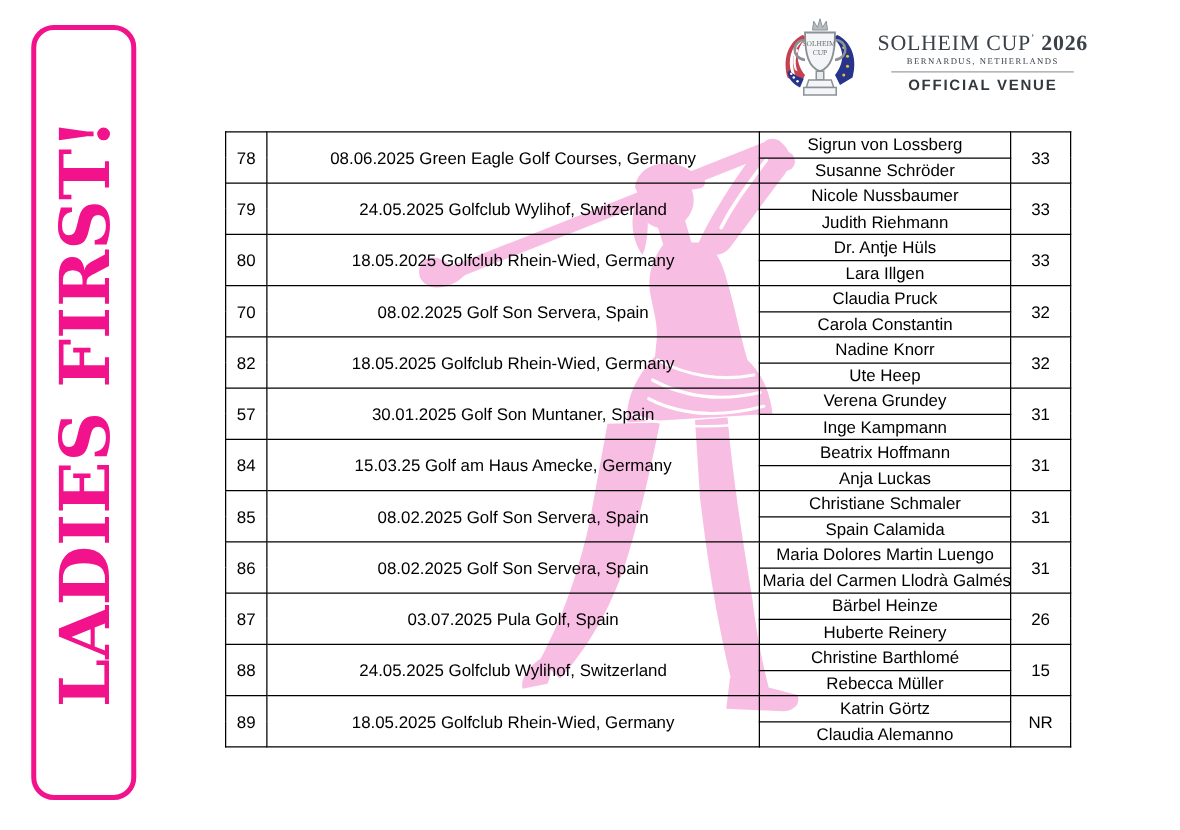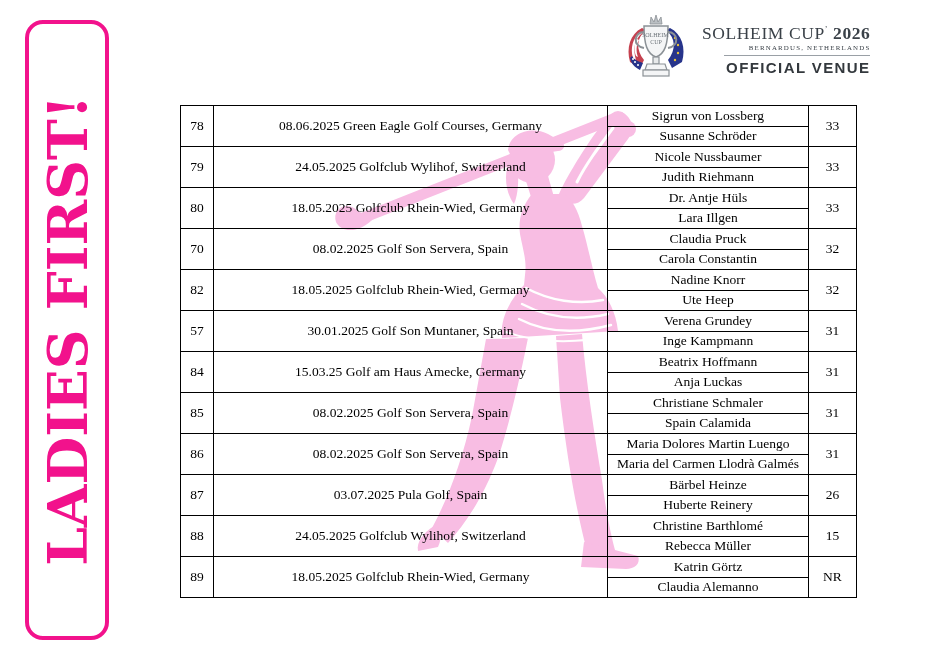--- a/index.html
+++ b/index.html
@@ -9,37 +9,37 @@
   
   .banner{position:absolute;left:25px;top:20px;width:84px;height:620px;
           border:4.5px solid #F2128C;border-radius:18px;box-sizing:border-box;
           display:flex;align-items:center;justify-content:center;background:#fff;}
   .banner-text{writing-mode:vertical-rl;transform:rotate(180deg);
                font-family:"DejaVu Serif",serif;font-weight:700;font-size:55px;
                letter-spacing:0px;color:#F2128C;white-space:nowrap;line-height:1;}
 
   
   .logo{position:absolute;left:620px;top:12px;display:flex;align-items:center;gap:8px;}
-  .logo-textcol{display:flex;flex-direction:column;align-items:flex-end;}
+  .logo-textcol{display:flex;flex-direction:column;align-items:center;}
   .logo-title{font-family:"Liberation Serif",serif;font-size:17.5px;color:#3a4148;
               letter-spacing:.6px;white-space:nowrap;line-height:1.1;}
   .logo-title .yr{font-weight:bold;}
   .logo-title sup{font-size:8px;}
   .logo-sub{font-family:"Liberation Serif",serif;font-size:6.9px;letter-spacing:1.2px;
             color:#3a4148;margin-top:1px;white-space:nowrap;}
   .logo-divider{width:146px;height:1px;background:#9aa0a6;margin:4px 0 3px 0;}
-  .logo-venue{font-size:15px;font-weight:bold;letter-spacing:1.4px;color:#33383d;
+  .logo-venue{font-size:12px;font-weight:bold;letter-spacing:1.4px;color:#33383d;
               white-space:nowrap;}
 
   
   .golfer{position:absolute;left:320px;top:98px;width:350px;height:505px;z-index:0;}
 
   
   table.results{position:absolute;left:180px;top:105px;width:676px;z-index:1;
-                border-collapse:collapse;table-layout:fixed;font-family:Liberation Serif, serif;}
+                border-collapse:collapse;table-layout:fixed;}
   table.results td{padding:0 2px;text-align:center;vertical-align:middle;
                    font-size:13.5px;color:#000;background:transparent;
                    border:1.5px solid #000;overflow:hidden;white-space:nowrap;}
   table.results tr{height:20.5px;}
   td.name-top{border-bottom:1px solid #8c8c8c;margin-top:40px;}
   td.name-bot{border-top:1px solid #8c8c8c;}
 </style>
 </head>
 <body>
 

